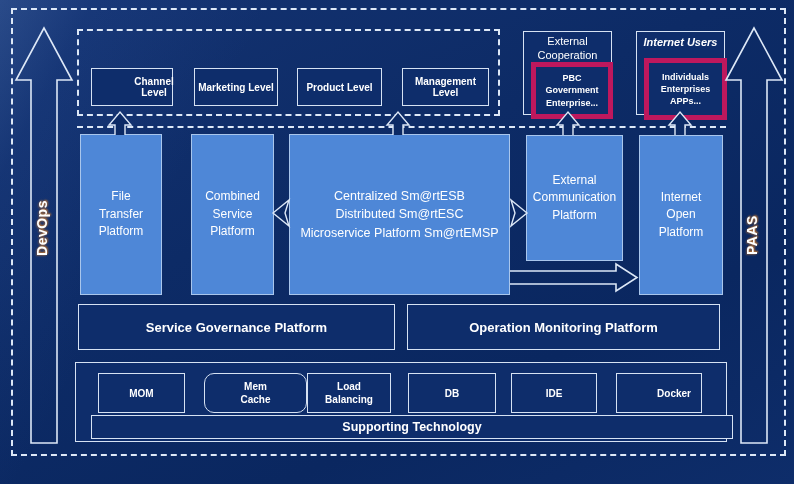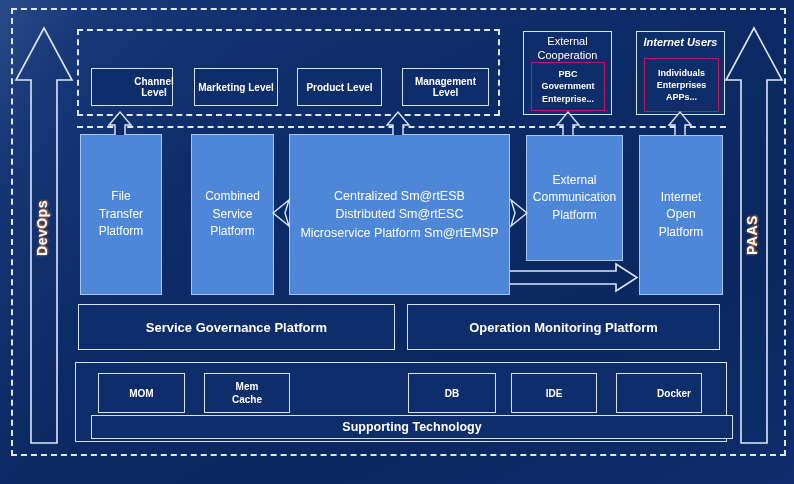--- a/index.html
+++ b/index.html
@@ -26,21 +26,21 @@
   .tech{font-size:10px;font-weight:bold;line-height:1.3;}
   .gov{font-size:13px;font-weight:600;}
   .side-label{
     position:absolute;width:80px;height:20px;text-align:center;
     font-size:14px;font-weight:bold;letter-spacing:0.5px;
     transform:rotate(-90deg);
     text-shadow:1px 1px 2px rgba(225,130,40,0.85), -1px -1px 2px rgba(225,130,40,0.45);
   }
   .group-title{font-size:11px;line-height:1.25;text-align:center;}
   .inner-box{
-    position:absolute;background:#0e2d6b;border:1px solid #be185d;
+    position:absolute;background:#0e2d6b;border:5px solid #be185d;
     display:flex;align-items:center;justify-content:center;text-align:center;
     font-size:9px;font-weight:bold;line-height:1.35;
   }
 </style>
 </head>
 <body>
 
 <div class="canvas">
 
   <div class="abs dash" style="left:11px;top:8px;width:775px;height:448px;"></div>
@@ -105,23 +105,27 @@
     <span>Service Governance Platform</span>
   </div>
   <div class="abs navy-box gov" style="left:407px;top:304px;width:313px;height:46px;">
     <span>Operation Monitoring Platform</span>
   </div>
 
   <div class="abs" style="left:75px;top:362px;width:652px;height:80px;background:#0e2d6b;border:1.5px solid #d6e2f3;">
     <div class="abs navy-box tech" style="left:22px;top:10px;width:87px;height:40px;">
       <span class="pre">MOM</span>
     </div>
-    <div class="abs navy-box tech" style="left:128px;top:10px;width:86px;height:40px;">
+    <div class="abs navy-box tech" style="left:128px;top:10px;width:103px;height:40px;border-radius:10px;">
       <span class="pre">Mem
 Cache</span>
+    </div>
+    <div class="abs navy-box tech" style="left:231px;top:10px;width:84px;height:40px;">
+      <span class="pre">Load
+Balancing</span>
     </div>
     <div class="abs navy-box tech" style="left:332px;top:10px;width:88px;height:40px;">
       <span class="pre">DB</span>
     </div>
     <div class="abs navy-box tech" style="left:435px;top:10px;width:86px;height:40px;">
       <span class="pre">IDE</span>
     </div>
     <div class="abs navy-box tech" style="left:540px;top:10px;width:86px;height:40px;padding-left:30px;">
       <span class="pre">Docker</span>
     </div>

